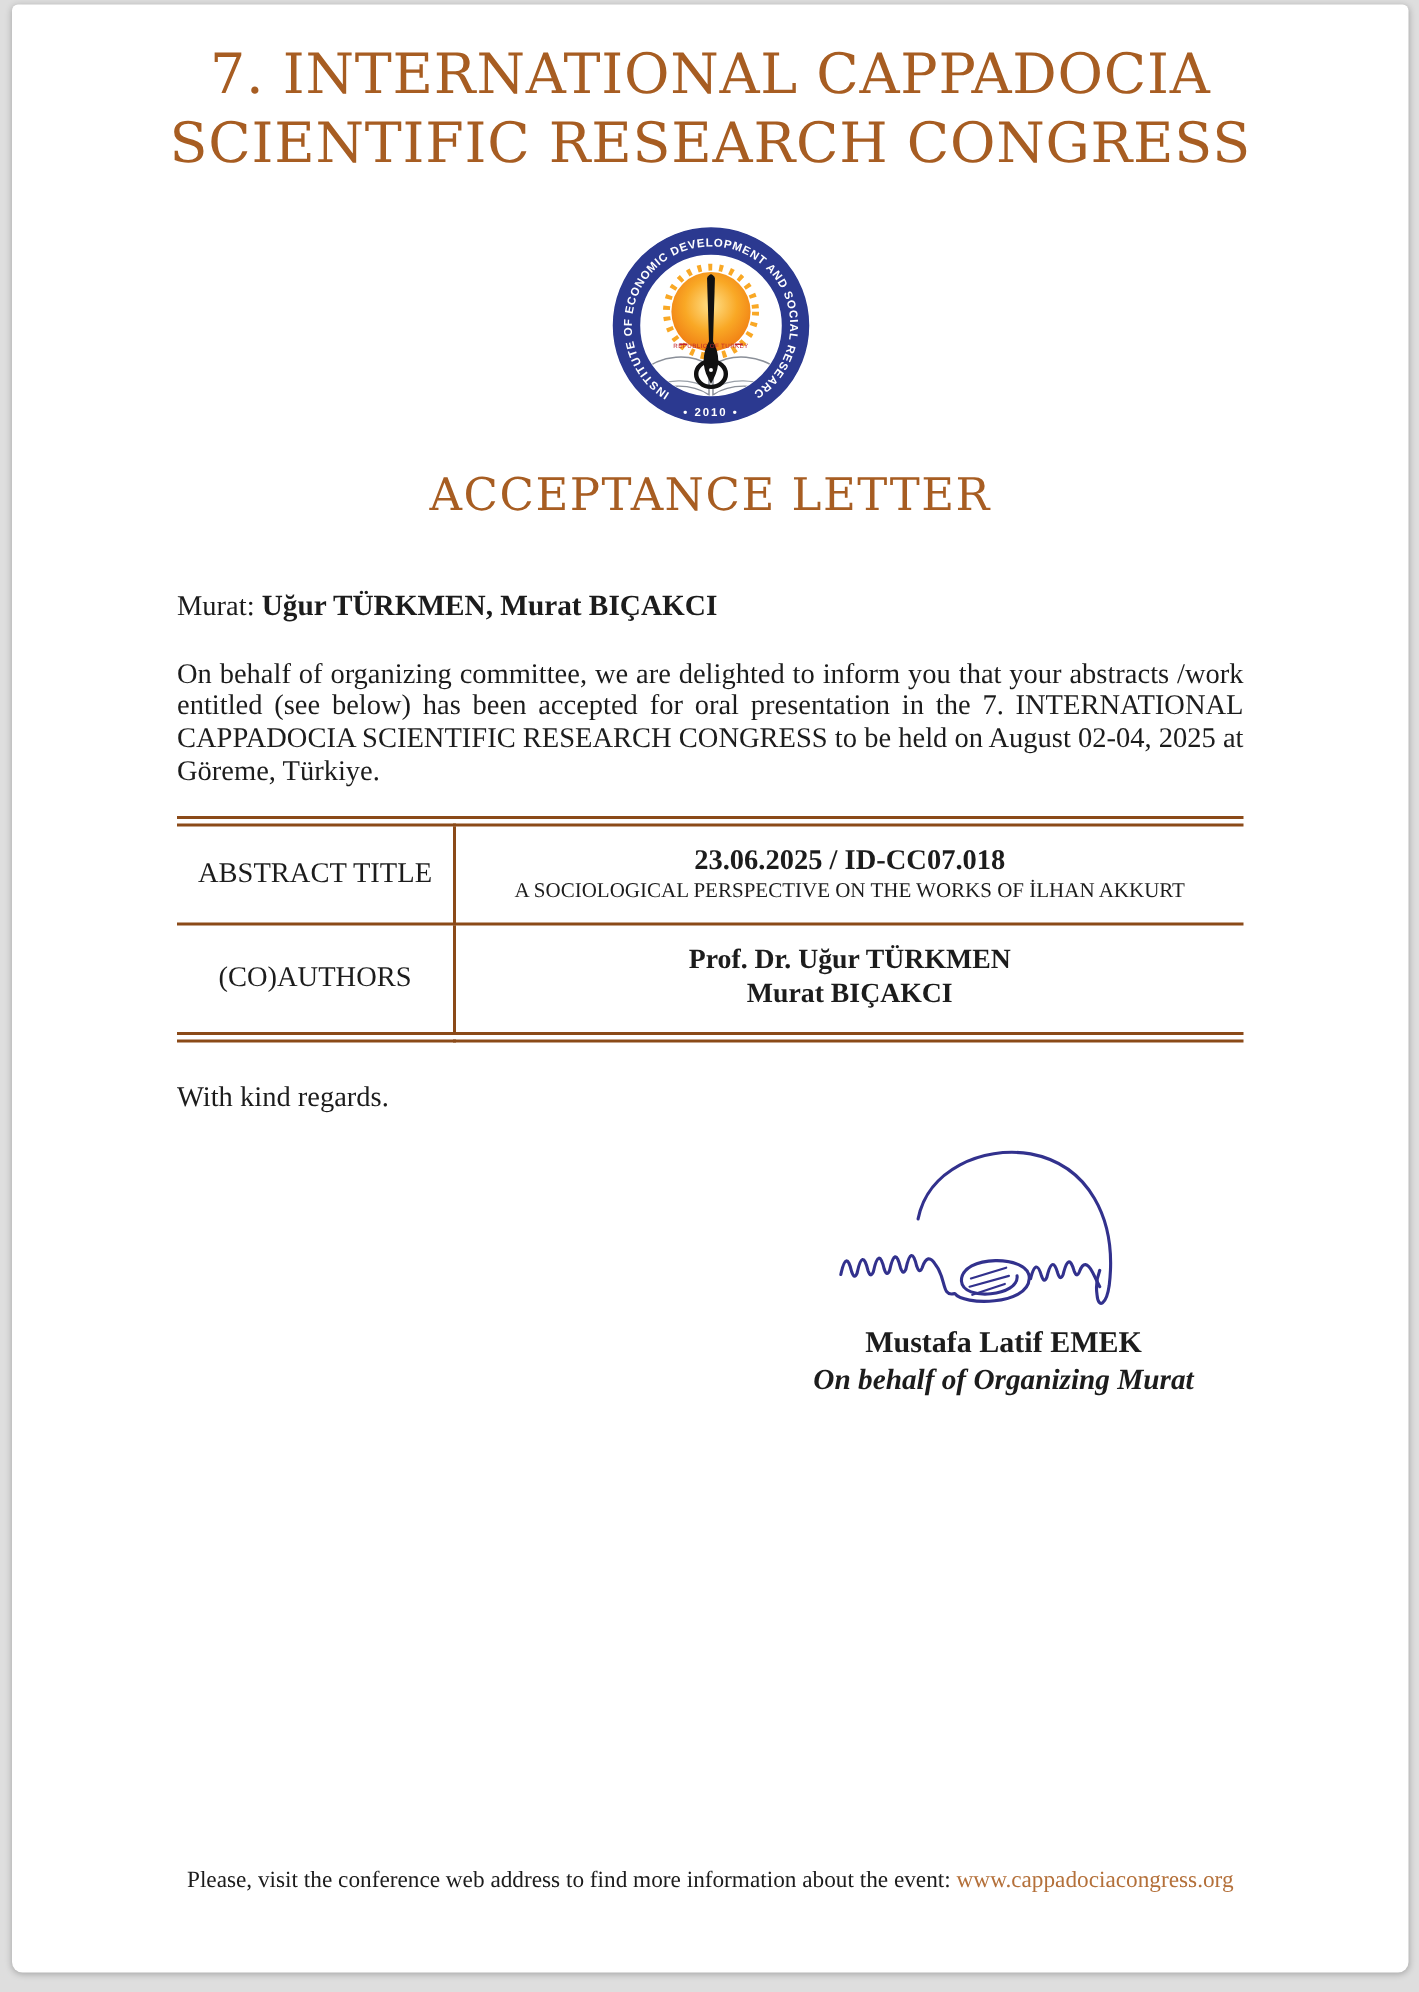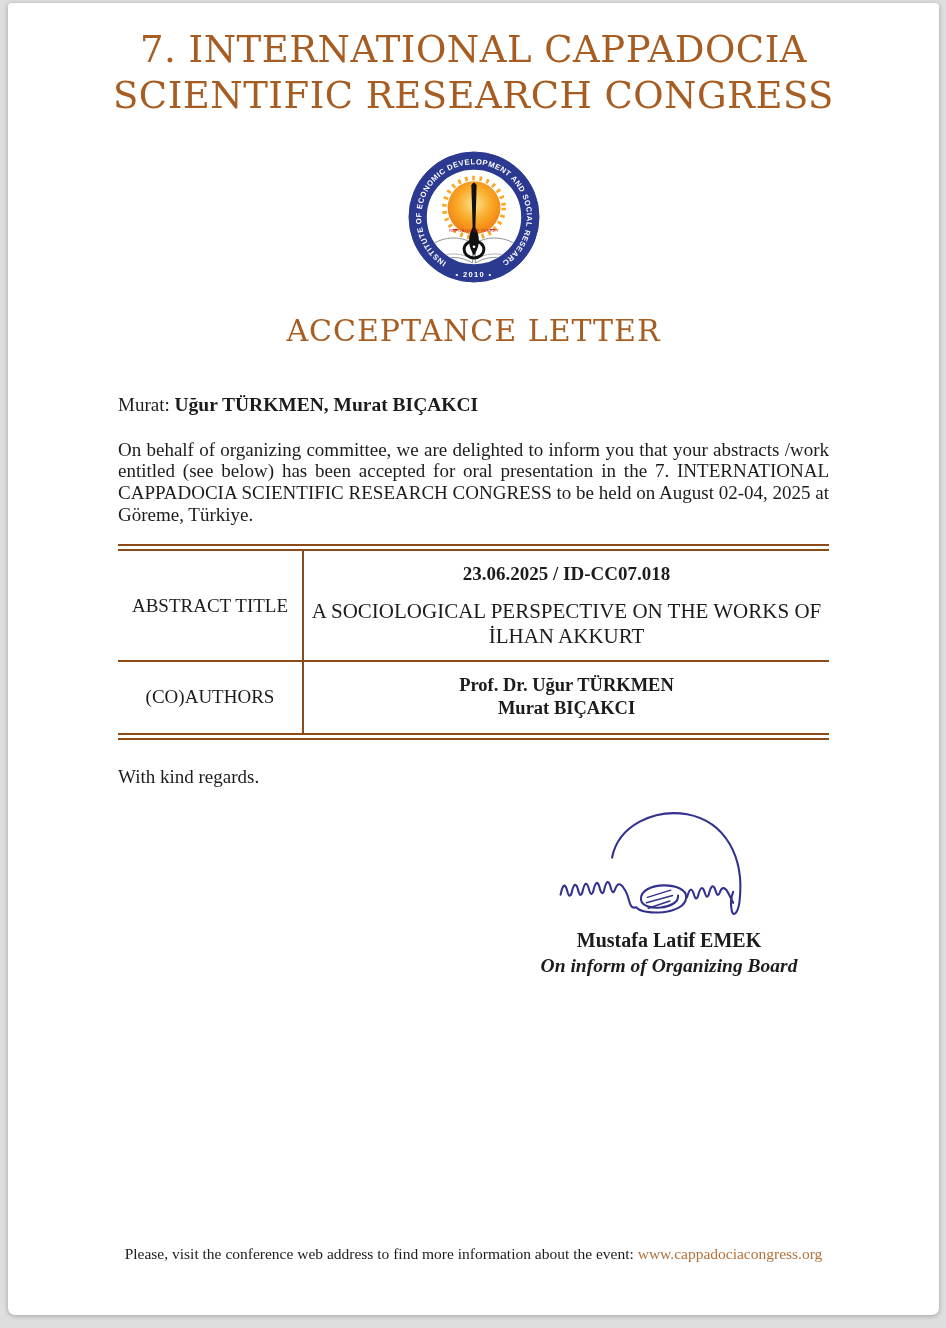--- a/index.html
+++ b/index.html
@@ -33,21 +33,21 @@
   .para.no-justify{text-align:left;}
   .abstract-table{width:100%;margin-top:16px;border-collapse:collapse;
                   border-top:7px double var(--table-border);
                   border-bottom:7px double var(--table-border);}
   .abstract-table td{vertical-align:middle;}
   .abstract-table td.label{width:176px;text-align:center;font-size:19px;
                            border-right:2px solid var(--table-border);padding:10px 4px;}
   .abstract-table tr.row-1 td{border-bottom:2px solid var(--table-border);}
   .abstract-table td.value{text-align:center;padding:12px 0;}
   .value .bold-line{font-weight:bold;font-size:19px;line-height:1.18;}
-  .value .title-line{font-size:21px;line-height:1.18;margin-top:13px;}
+  .value .title-line{font-size:14px;line-height:1.18;margin-top:1px;}
   .value .author-line{font-weight:bold;font-size:18.5px;line-height:1.25;}
   .closing{margin-top:26px;font-size:19px;}
   .sig-block{margin:8px 0 0 auto;width:320px;text-align:center;}
   .sig-svg{display:block;margin:0 auto;width:250px;height:122px;}
   .sig-name{font-weight:bold;font-size:20px;line-height:1.15;}
   .sig-role{font-weight:bold;font-style:italic;font-size:19.5px;line-height:1.2;margin-top:2px;}
   .footer{position:absolute;left:0;right:0;bottom:52px;text-align:center;font-size:15.5px;}
   .footer a{color:var(--link);text-decoration:none;}
   .ring-text{fill:#ffffff;font-family:"Liberation Sans",sans-serif;font-weight:bold;
              font-size:11.6px;letter-spacing:.8px;}
@@ -140,21 +140,21 @@
       <div class="sig-block">
         <svg class="sig-svg" viewBox="0 0 260 135">
           <g fill="none" stroke="#32318d" stroke-width="2.3" stroke-linecap="round" stroke-linejoin="round">
             <path d="M 67,56 C 74,20 114,2 150,8 C 192,16 214,55 208,105 C 206,119 200,123 199,112 C 198,105 199,99 201,94"></path>
             <path d="M 10,97 Q 14,78 18,95 Q 20,101 22,96 Q 26,77 30,94 Q 32,100 34,95 Q 38,76 42,93 Q 44,99 46,94 Q 50,75 54,92 Q 56,98 58,93 Q 62,74 66,91 Q 68,97 70,92 Q 74,80 80,90 C 88,100 84,114 94,111 C 100,120 148,120 149,100 C 150,82 98,82 99,102 C 100,117 142,113 140,98"></path>
             <path d="M 106,100 L 132,92 M 105,106 L 134,98 M 107,112 L 131,104" stroke-width="1.6"></path>
             <path d="M 150,100 Q 154,84 158,98 Q 160,104 162,99 Q 166,82 170,96 Q 172,102 174,97 Q 178,80 182,94 Q 184,100 186,95 Q 190,84 196,96 L 201,106"></path>
           </g>
         </svg>
         <div class="sig-name">Mustafa Latif EMEK</div>
-        <div class="sig-role">On inform of Organizing Board</div>
+        <div class="sig-role">On behalf of Organizing Murat</div>
       </div>
 
     </div>
 
     <div class="footer"><span>Please, visit the conference web address to find more information about the event: </span><a href="#">www.cappadociacongress.org</a></div>
 
   </div>
 </div>
 
 </body></html>

